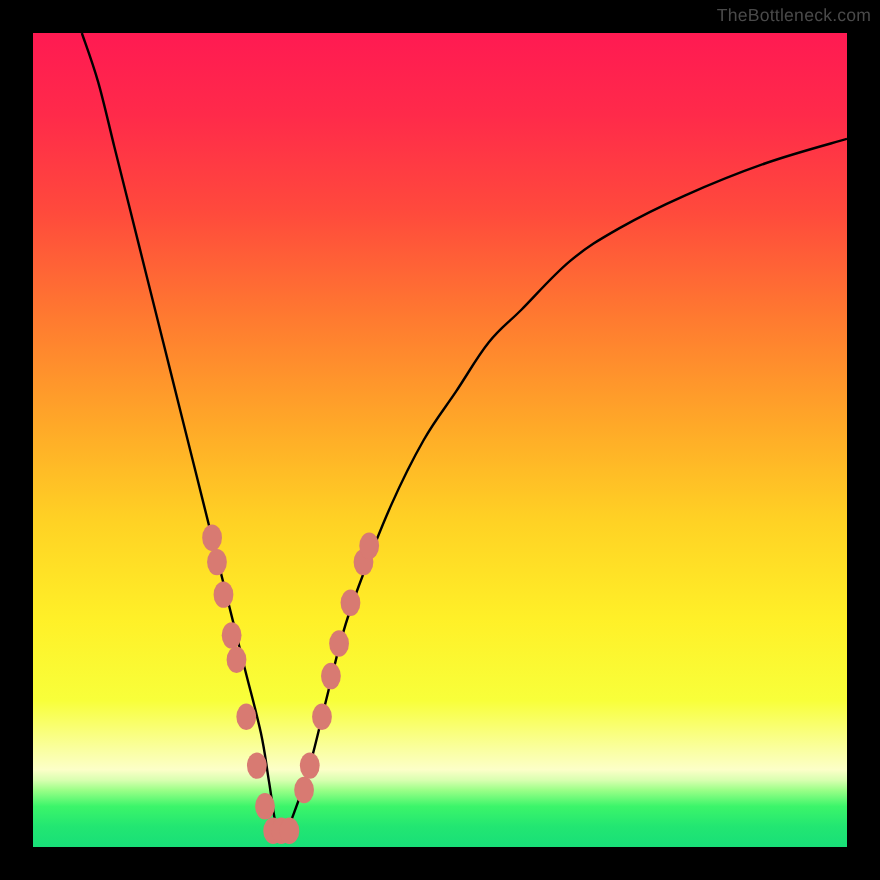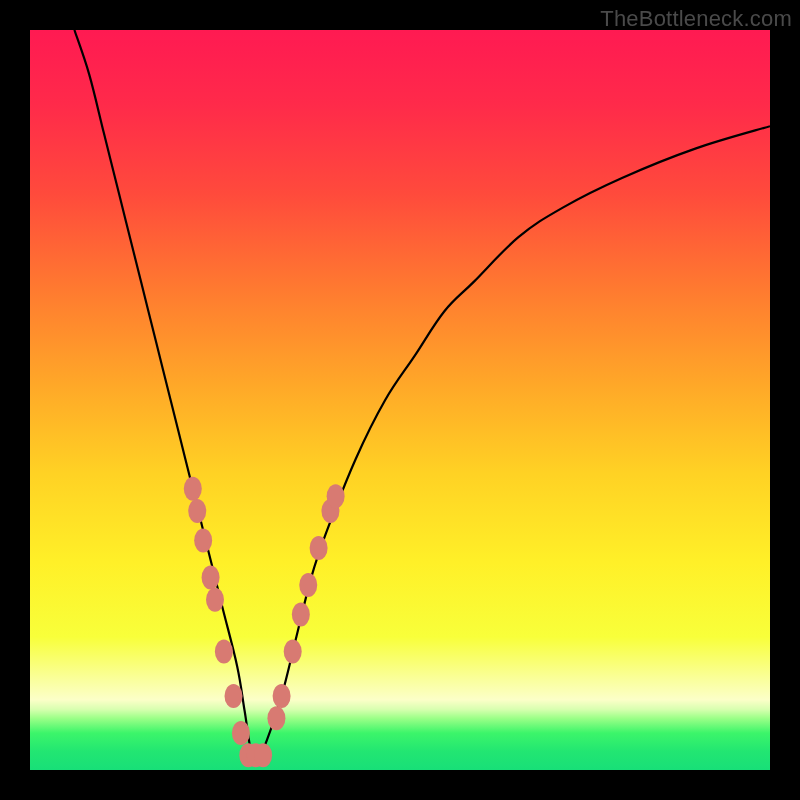--- a/index.html
+++ b/index.html
@@ -40,21 +40,21 @@
     top: 0;
     width: 100%;
     height: 100%;
     pointer-events: none;
   }
   .watermark {
     position: absolute;
     top: 6px;
     right: 8px;
     color: #4a4a4a;
-    font-size: 22px;
+    font-size: 16px;
     font-weight: 500;
     letter-spacing: 0.2px;
     user-select: none;
   }
 </style>
 </head>
 <body>
 
 <div class="frame">
   <div class="watermark">TheBottleneck.com</div>

